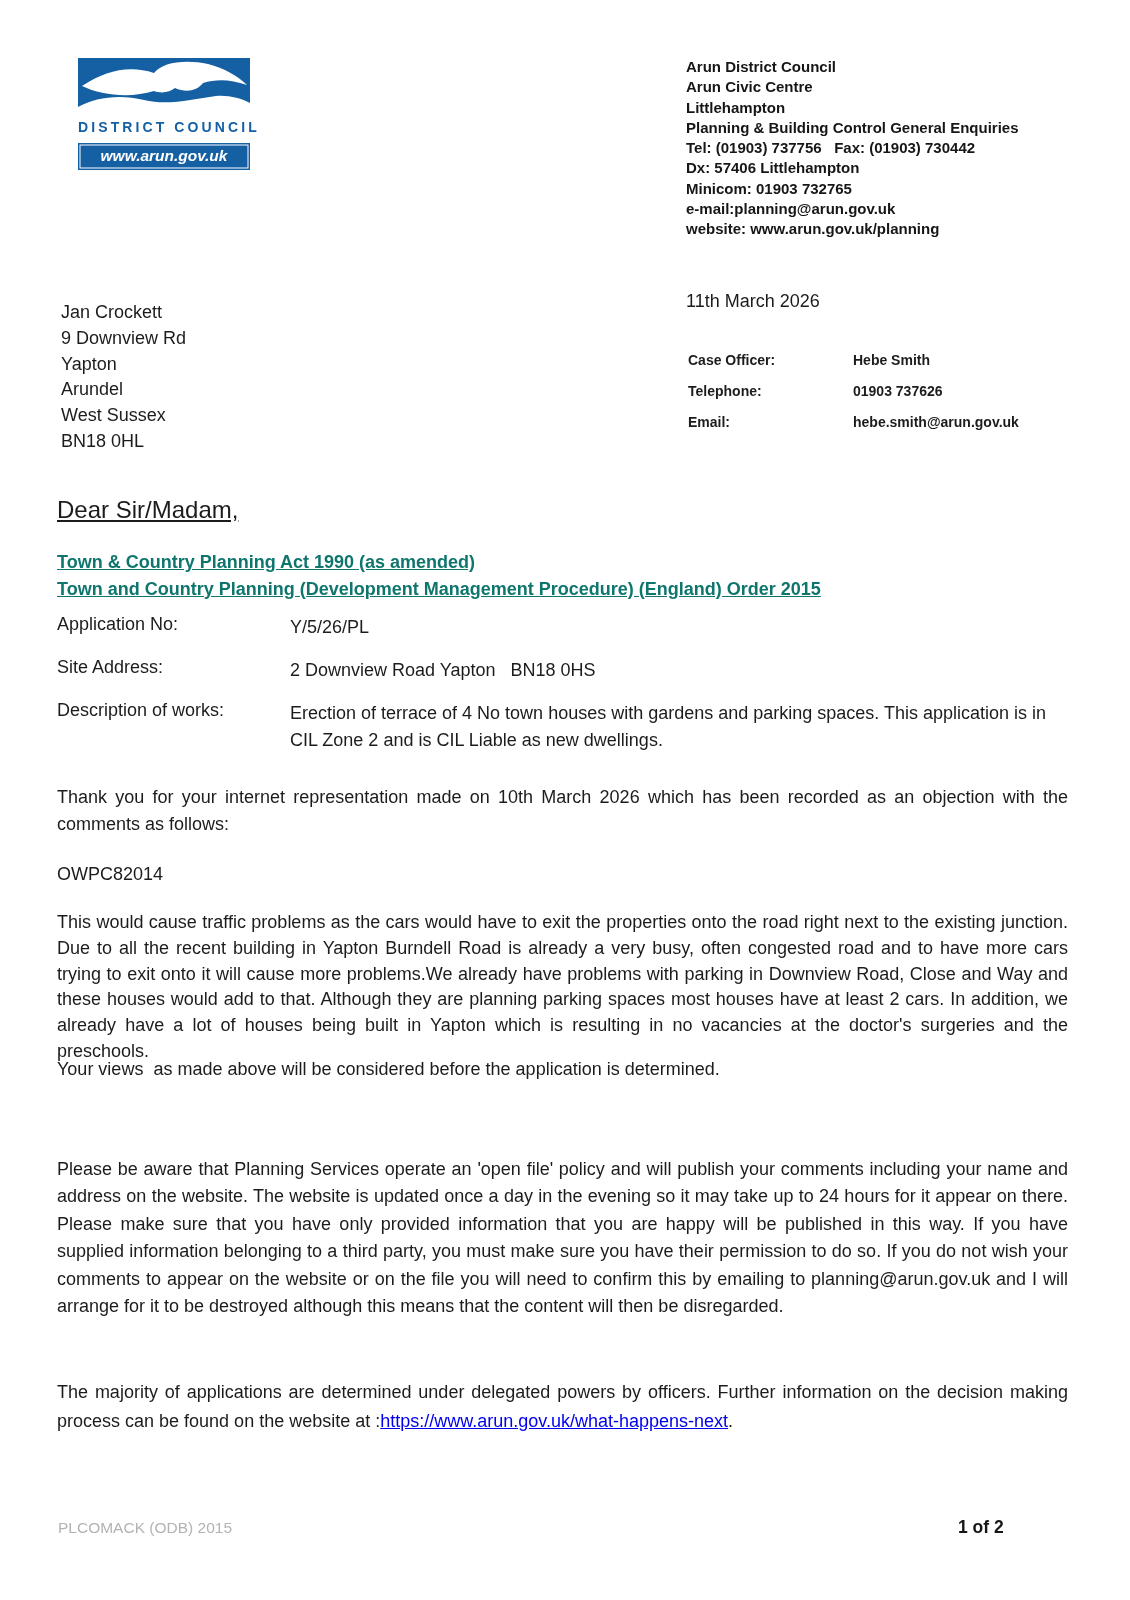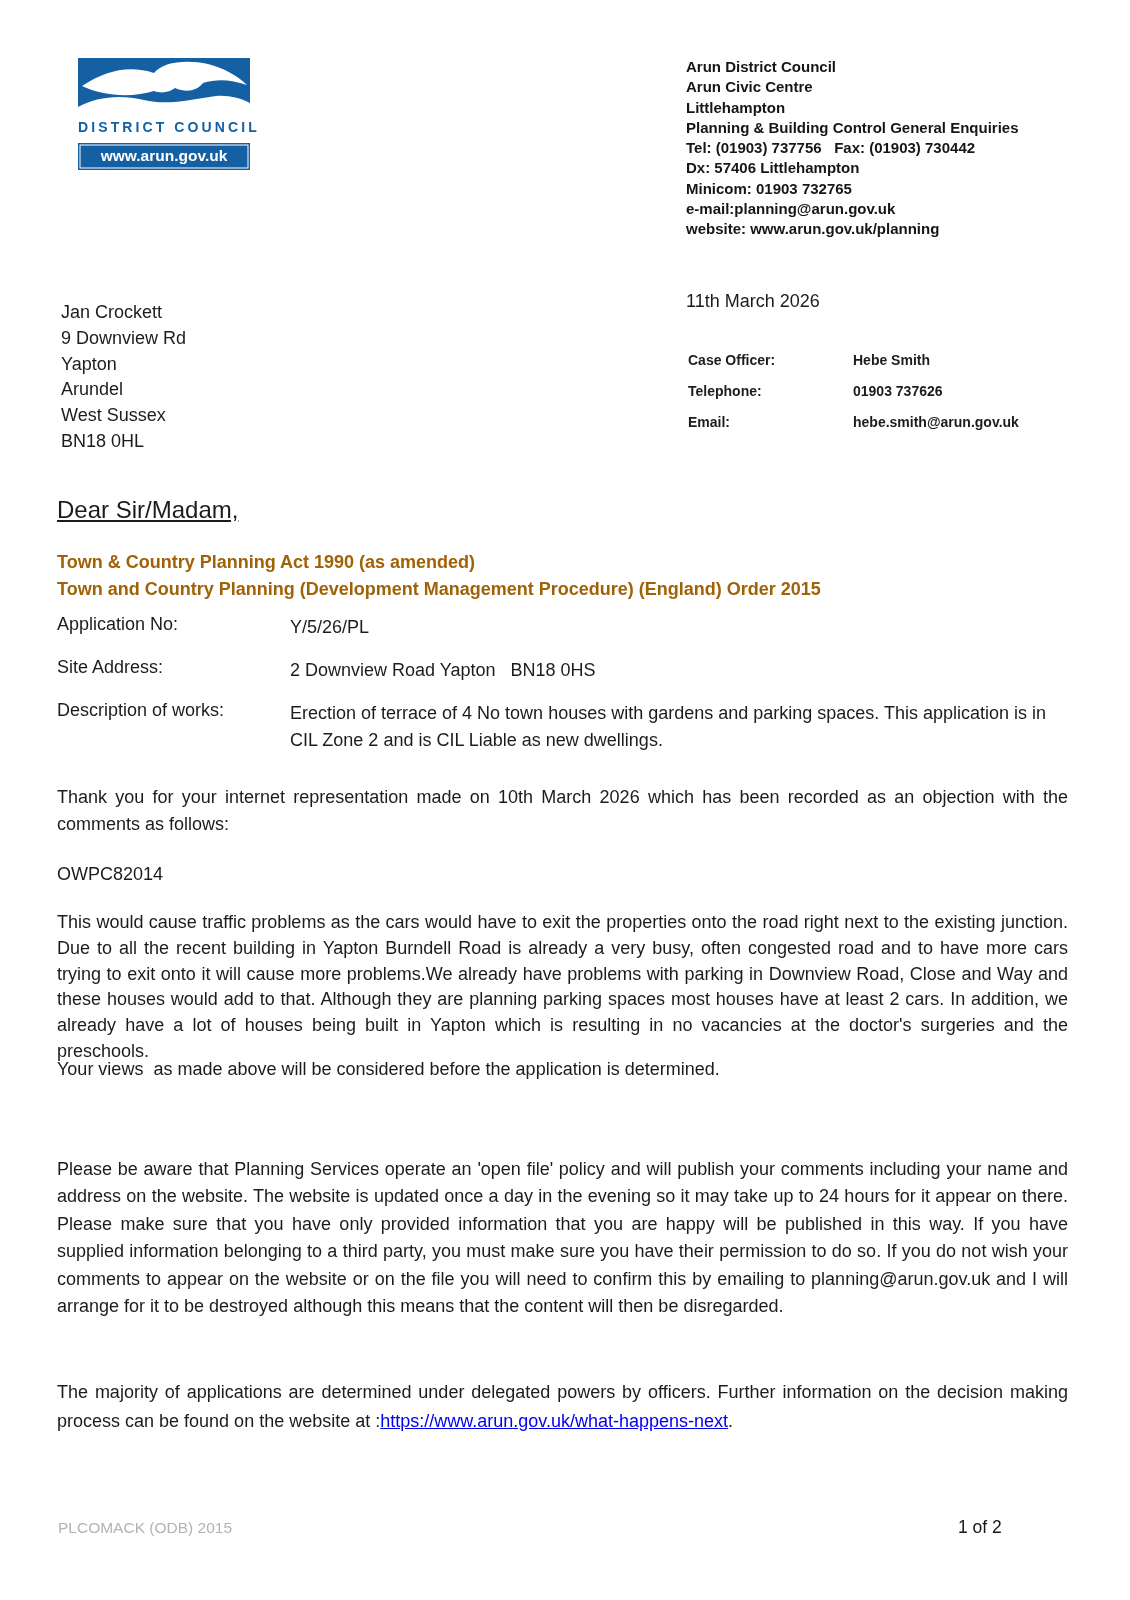--- a/index.html
+++ b/index.html
@@ -38,20 +38,21 @@
   }
   .logo-banner {
     margin-top: 8px;
     background: #155fa3;
     color: #ffffff;
     font-size: 15.5px;
     font-weight: 700;
     text-align: center;
     padding: 4px 0 5px 0;
     box-shadow: inset 0 0 0 1.5px #155fa3, inset 0 0 0 2.5px #ffffff;
+    font-style: italic;
   }
 
   
   .council-info {
     position: absolute; left: 686px; top: 57px; width: 420px;
     font-size: 15px; font-weight: 700; line-height: 20.3px;
     color: #161616;
   }
   .council-info div { white-space: pre-wrap; }
 
@@ -62,41 +63,41 @@
   .case-label { width: 165px; flex: none; }
   .case-value { flex: 1; white-space: nowrap; }
 
   
   .recipient { position: absolute; left: 61px; top: 300px; font-size: 18px; line-height: 25.8px; }
 
   
   .salutation { position: absolute; left: 57px; top: 496px; font-size: 24px; text-decoration: underline; }
 
   .act-heading { position: absolute; left: 57px; top: 549px; width: 1011px;
-    font-size: 18px; font-weight: 700; line-height: 26.5px; color: #a16207; }
+    font-size: 18px; font-weight: 700; line-height: 26.5px; color: #0f766e; text-decoration: underline; }
 
   .app-table { position: absolute; left: 57px; top: 614px; width: 1011px; font-size: 18px; }
   .app-row { display: flex; margin-bottom: 16px; }
   .app-label { width: 233px; flex: none; }
   .app-value { flex: 1; line-height: 27px; white-space: pre-wrap; }
 
   .para { position: absolute; left: 57px; width: 1011px; font-size: 18px; line-height: 26px; }
   .justify { text-align: justify; }
   .p-thanks   { top: 784px;  line-height: 27.3px; }
   .p-ref      { top: 861px; }
   .p-objection{ top: 910px;  line-height: 25.8px; }
   .p-views    { top: 1056px; white-space: pre-wrap; }
   .p-openfile { top: 1156px; line-height: 27.4px; }
   .p-delegated{ top: 1378px; line-height: 28.5px; }
 
   .weblink { color: #0000ee; text-decoration: underline; cursor: pointer; }
 
   
   .footer-left  { position: absolute; left: 58px;  top: 1519px; font-size: 15.5px; color: #b3b3b3; }
-  .footer-right { position: absolute; left: 958px; top: 1517px; font-size: 17.5px; color: #161616; }
+  .footer-right { position: absolute; left: 958px; top: 1517px; font-size: 17.5px; color: #161616; font-weight: bold; }
 </style>
 </head>
 <body>
 
 <div class="page">
 
   <div class="logo">
     <svg class="logo-bird" viewBox="0 0 172 57" xmlns="http://www.w3.org/2000/svg" aria-hidden="true">
       <rect width="172" height="57" fill="#155fa3"></rect>
       <path d="M4,28 C28,12 52,7 76,15 C84,4 108,1 130,6 C146,10 160,18 169,27

